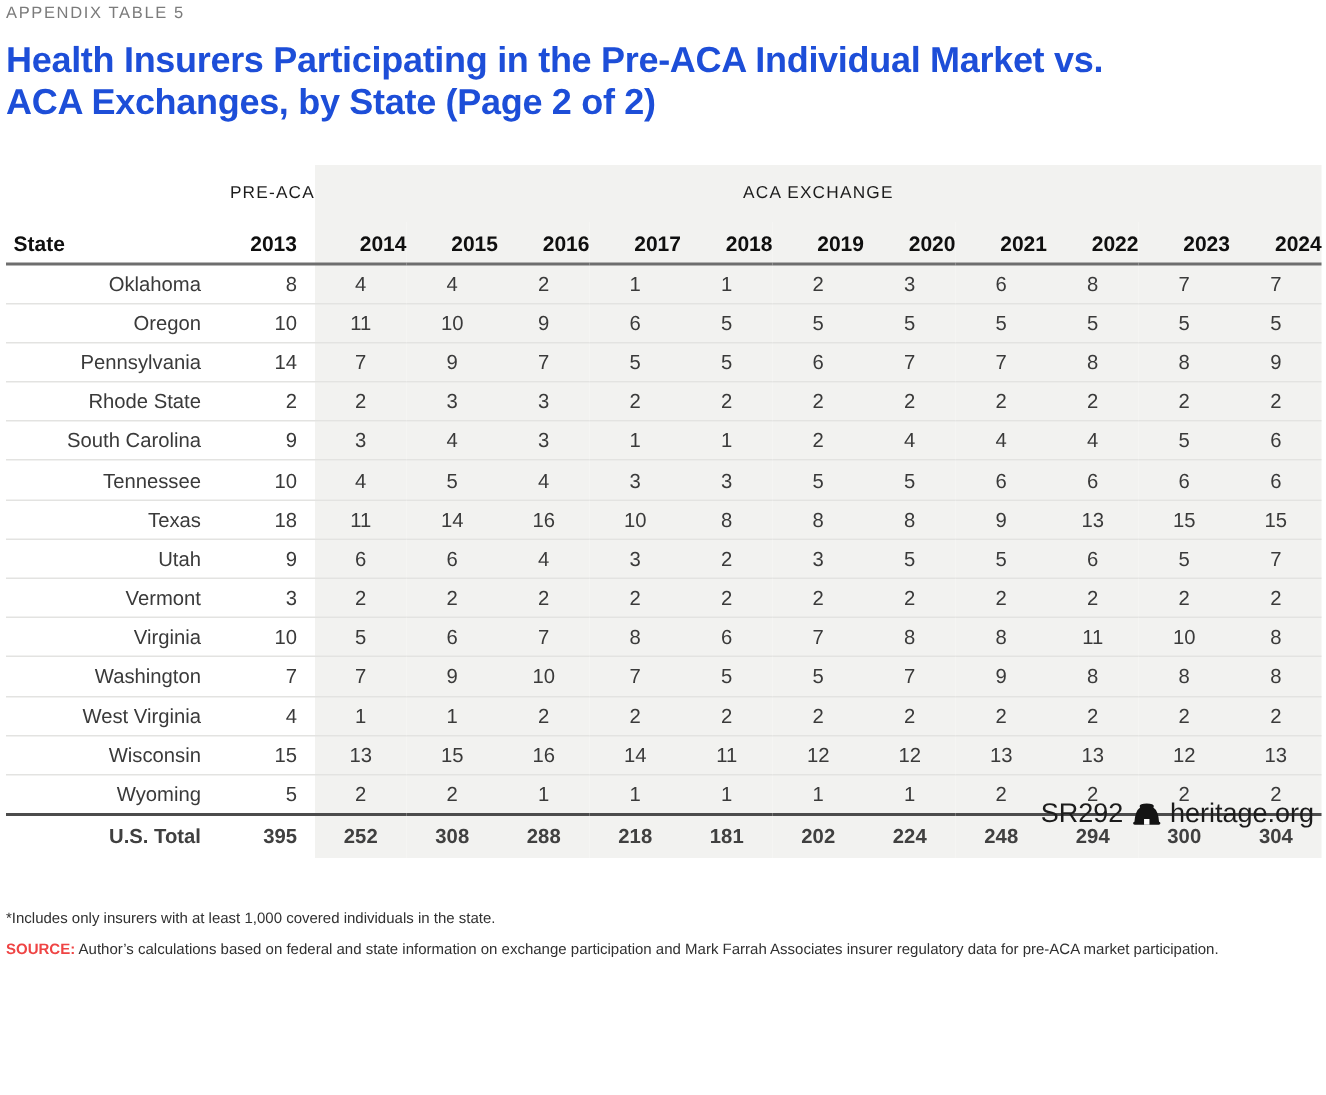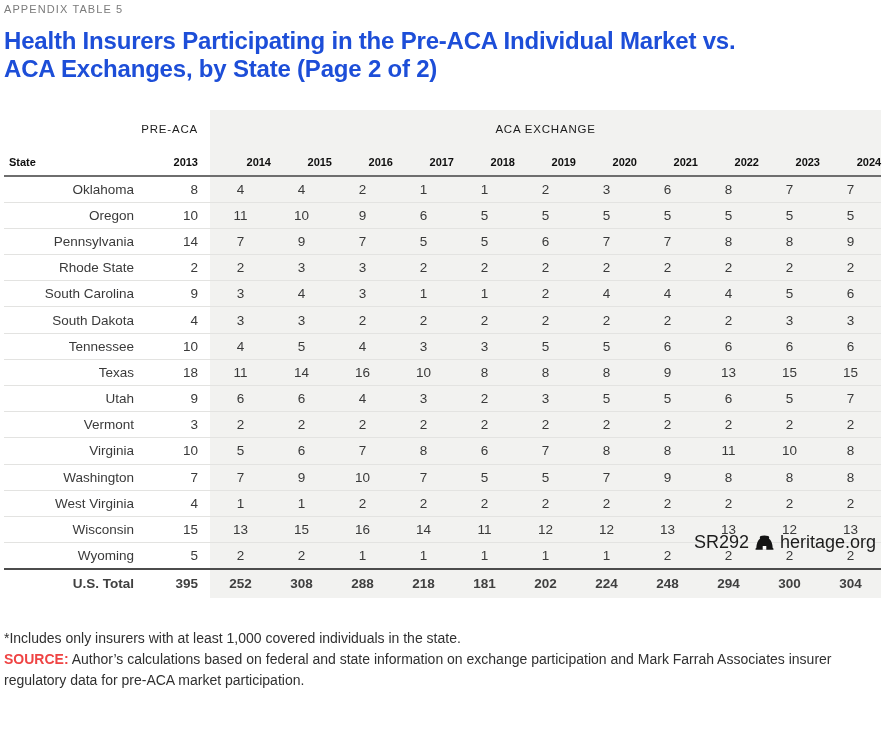--- a/index.html
+++ b/index.html
@@ -40,29 +40,29 @@
   th, td { padding: 0; font-weight: normal; font-size: 13.5px; }
   .band { background: #f2f2f0; }
 
   tr.group-row th {
     height: 38px;
     vertical-align: middle;
     font-size: 11.5px;
     letter-spacing: 0.8px;
     color: #1c1c1c;
   }
-  th.group-pre { text-align: right; padding-right: 12px; margin-left: 22px; }
+  th.group-pre { text-align: right; padding-right: 0; margin-left: 22px; }
   th.group-aca { text-align: center; }
 
   tr.year-row th {
     height: 28px;
     vertical-align: middle;
     border-bottom: 2px solid #6e6e6e;
     font-weight: bold;
-    font-size: 11px;
+    font-size: 14px;
     color: #0f0f0f;
   }
   th.state-h  { text-align: left; padding-left: 5px; }
   th.col-2013 { text-align: right; padding-right: 12px; }
   th.col-year { text-align: right; }
 
   tbody td {
     height: 26.2px;
     vertical-align: middle;
     color: #3a3a3a;
@@ -75,21 +75,21 @@
   tr.total td {
     font-weight: bold;
     color: #404040;
     height: 29px;
     border-top: 2px solid #4c4c4c;
     border-bottom: none;
   }
 
   .footnotes {
     margin-top: 30px;
-    font-size: 14px;
+    font-size: 10px;
     line-height: 21px;
     color: #303030;
     width: 877px;
   }
   .footnotes p { margin: 0; }
   .src-label { font-weight: bold; color: #ef4444; }
 
   .report-footer {
     position: absolute;
     right: 8px;
@@ -219,35 +219,20 @@
           <td class="yr band">1</td>
           <td class="yr band">1</td>
           <td class="yr band">2</td>
           <td class="yr band">4</td>
           <td class="yr band">4</td>
           <td class="yr band">4</td>
           <td class="yr band">5</td>
           <td class="yr band">6</td>
         </tr>
         <tr>
-          <td class="state">South Dakota</td>
-          <td class="pre">4</td>
-          <td class="yr band">3</td>
-          <td class="yr band">3</td>
-          <td class="yr band">2</td>
-          <td class="yr band">2</td>
-          <td class="yr band">2</td>
-          <td class="yr band">2</td>
-          <td class="yr band">2</td>
-          <td class="yr band">2</td>
-          <td class="yr band">2</td>
-          <td class="yr band">3</td>
-          <td class="yr band">3</td>
-        </tr>
-        <tr>
           <td class="state">Tennessee</td>
           <td class="pre">10</td>
           <td class="yr band">4</td>
           <td class="yr band">5</td>
           <td class="yr band">4</td>
           <td class="yr band">3</td>
           <td class="yr band">3</td>
           <td class="yr band">5</td>
           <td class="yr band">5</td>
           <td class="yr band">6</td>

